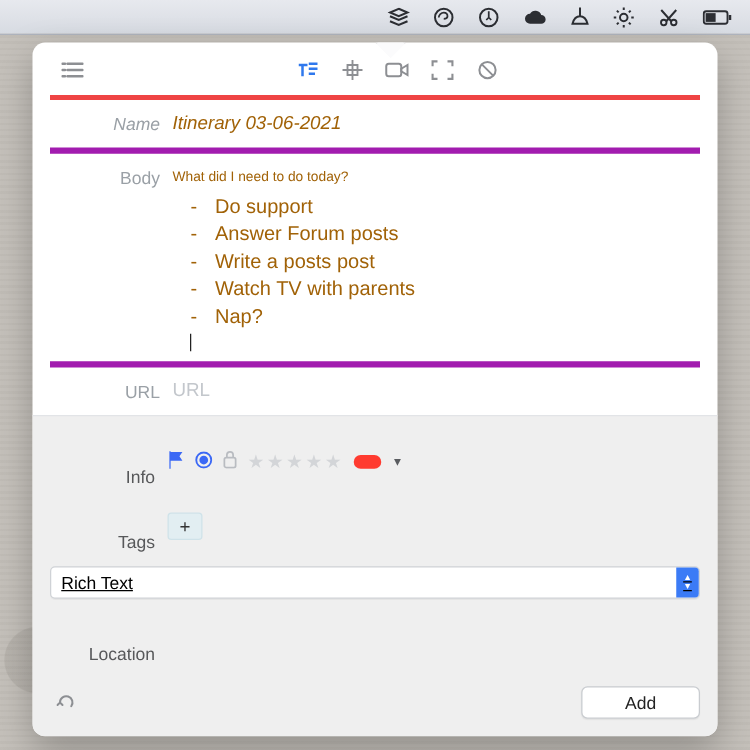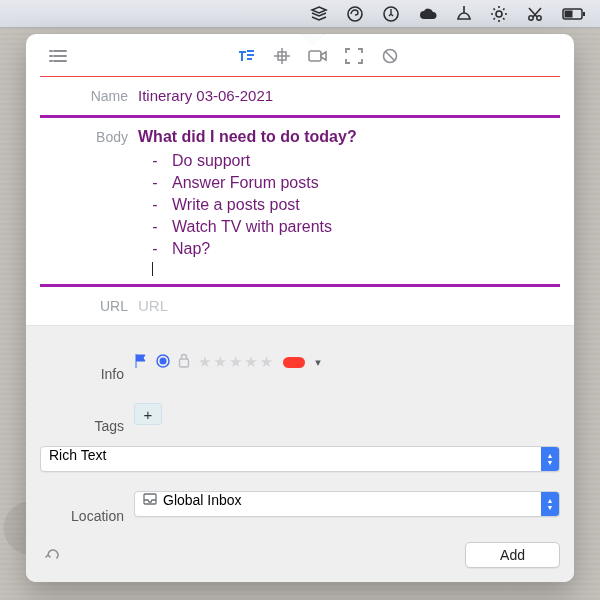--- a/index.html
+++ b/index.html
@@ -54,35 +54,35 @@
   display: flex; align-items: center;
   padding: 10px 18px 8px;
   gap: 8px;
 }
 .toolbar .spacer { flex: 1; }
 .toolbar .btn { width: 28px; height: 24px; display: flex; align-items: center; justify-content: center; border-radius: 4px; color: #8d8f93; }
 .toolbar .btn.active { color: #2f78ed; }
 .formarea { padding: 0 14px; }
 .row {
   display: flex; align-items: flex-start;
-  border-top: 3px solid #a21caf;
+  border-top: 5px solid #a21caf;
   padding: 8px 4px;
 }
-.row:first-child { border-top: 1px solid #ef4444; }
+.row:first-child { border-top: 4px solid #ef4444; font-style: italic; }
 .row .lbl {
   flex: 0 0 94px;
   text-align: right;
   padding-right: 10px;
   color: #9aa0a6;
   font-size: 14px;
   line-height: 22px;
 }
-.row .val { flex: 1; font-size: 15px; color: #701a75; line-height: 22px; }
+.row .val { flex: 1; font-size: 15px; color: #a16207; line-height: 22px; }
 .row .val.placeholder { color: #c3c7cc; }
-.body-question { font-size: 16px; margin-bottom: 2px; font-weight: bold; }
+.body-question { font-size: 11px; margin-bottom: 2px; }
 .body-list { list-style: none; padding-left: 14px; }
 .body-list li { display: flex; gap: 14px; font-size: 16px; }
 .body-list li .dash { width: 6px; text-align: center; }
 .caret {
   margin-left: 14px; margin-top: 2px;
   width: 1px; height: 14px; background: #222;
 }
 
 .lower {
   background: #efefef;
@@ -104,25 +104,25 @@
   display: inline-block; width: 22px; height: 11px;
   background: #ff3b30; border-radius: 6px;
 }
 .chev { color: #5a5c60; font-size: 11px; margin-left: 2px; }
 .tag-add {
   background: #e2eef2; border: 1px solid #cfe2e9;
   width: 28px; height: 22px; border-radius: 3px;
   font-size: 15px; color: #333; cursor: pointer;
 }
 .select {
-  flex: 1; display: flex; 
+  flex: 1; display: flex; align-items: center;
   background: #fff; border: 1px solid #cfd2d6; border-radius: 4px;
   height: 26px; padding: 0 0 0 8px;
   box-shadow: 0 1px 0 rgba(0,0,0,.04);
-  position: relative; font-size: 14px;
+  position: relative; font-size: 14px; text-decoration: underline;
 }
 .select .stepper {
   width: 18px; align-self: stretch;
   background: #3b7bf6;
   border-radius: 0 3px 3px 0;
   display: flex; flex-direction: column;
   align-items: center; justify-content: center;
   color: #fff; font-size: 7px; line-height: 7px;
 }
 .loc-icon { margin-right: 6px; color: #6d7076; }
@@ -306,33 +306,20 @@
           <span class="stepper">
               <span>▲</span>
               <span>▼</span>
             </span>
         </div>
       </div>
     </div>
 
     <div class="lrow">
       <div class="lbl">Location</div>
-      <div class="ctrl">
-        <div class="select">
-          <span class="loc-icon"><svg width="14" height="12" viewBox="0 0 14 12">
-                <rect x="1" y="1" width="12" height="10" rx="1" fill="none" stroke="#6d7076" stroke-width="1.3"></rect>
-                <path d="M1 7h4l1 2h2l1-2h4" fill="none" stroke="#6d7076" stroke-width="1.3"></path>
-              </svg></span>
-          <span style="flex:1">Global Inbox</span>
-          <span class="stepper">
-              <span>▲</span>
-              <span>▼</span>
-            </span>
-        </div>
-      </div>
     </div>
 
     <div class="footer">
       <span class="refresh">
           <svg width="16" height="16" viewBox="0 0 16 16">
             <path d="M3 8a5 5 0 119 3M3 8l-2 2m2-2l2 2" fill="none" stroke="#8d8f93" stroke-width="1.6" stroke-linecap="round"></path>
           </svg>
         </span>
       <button class="add-btn">Add</button>
     </div>

